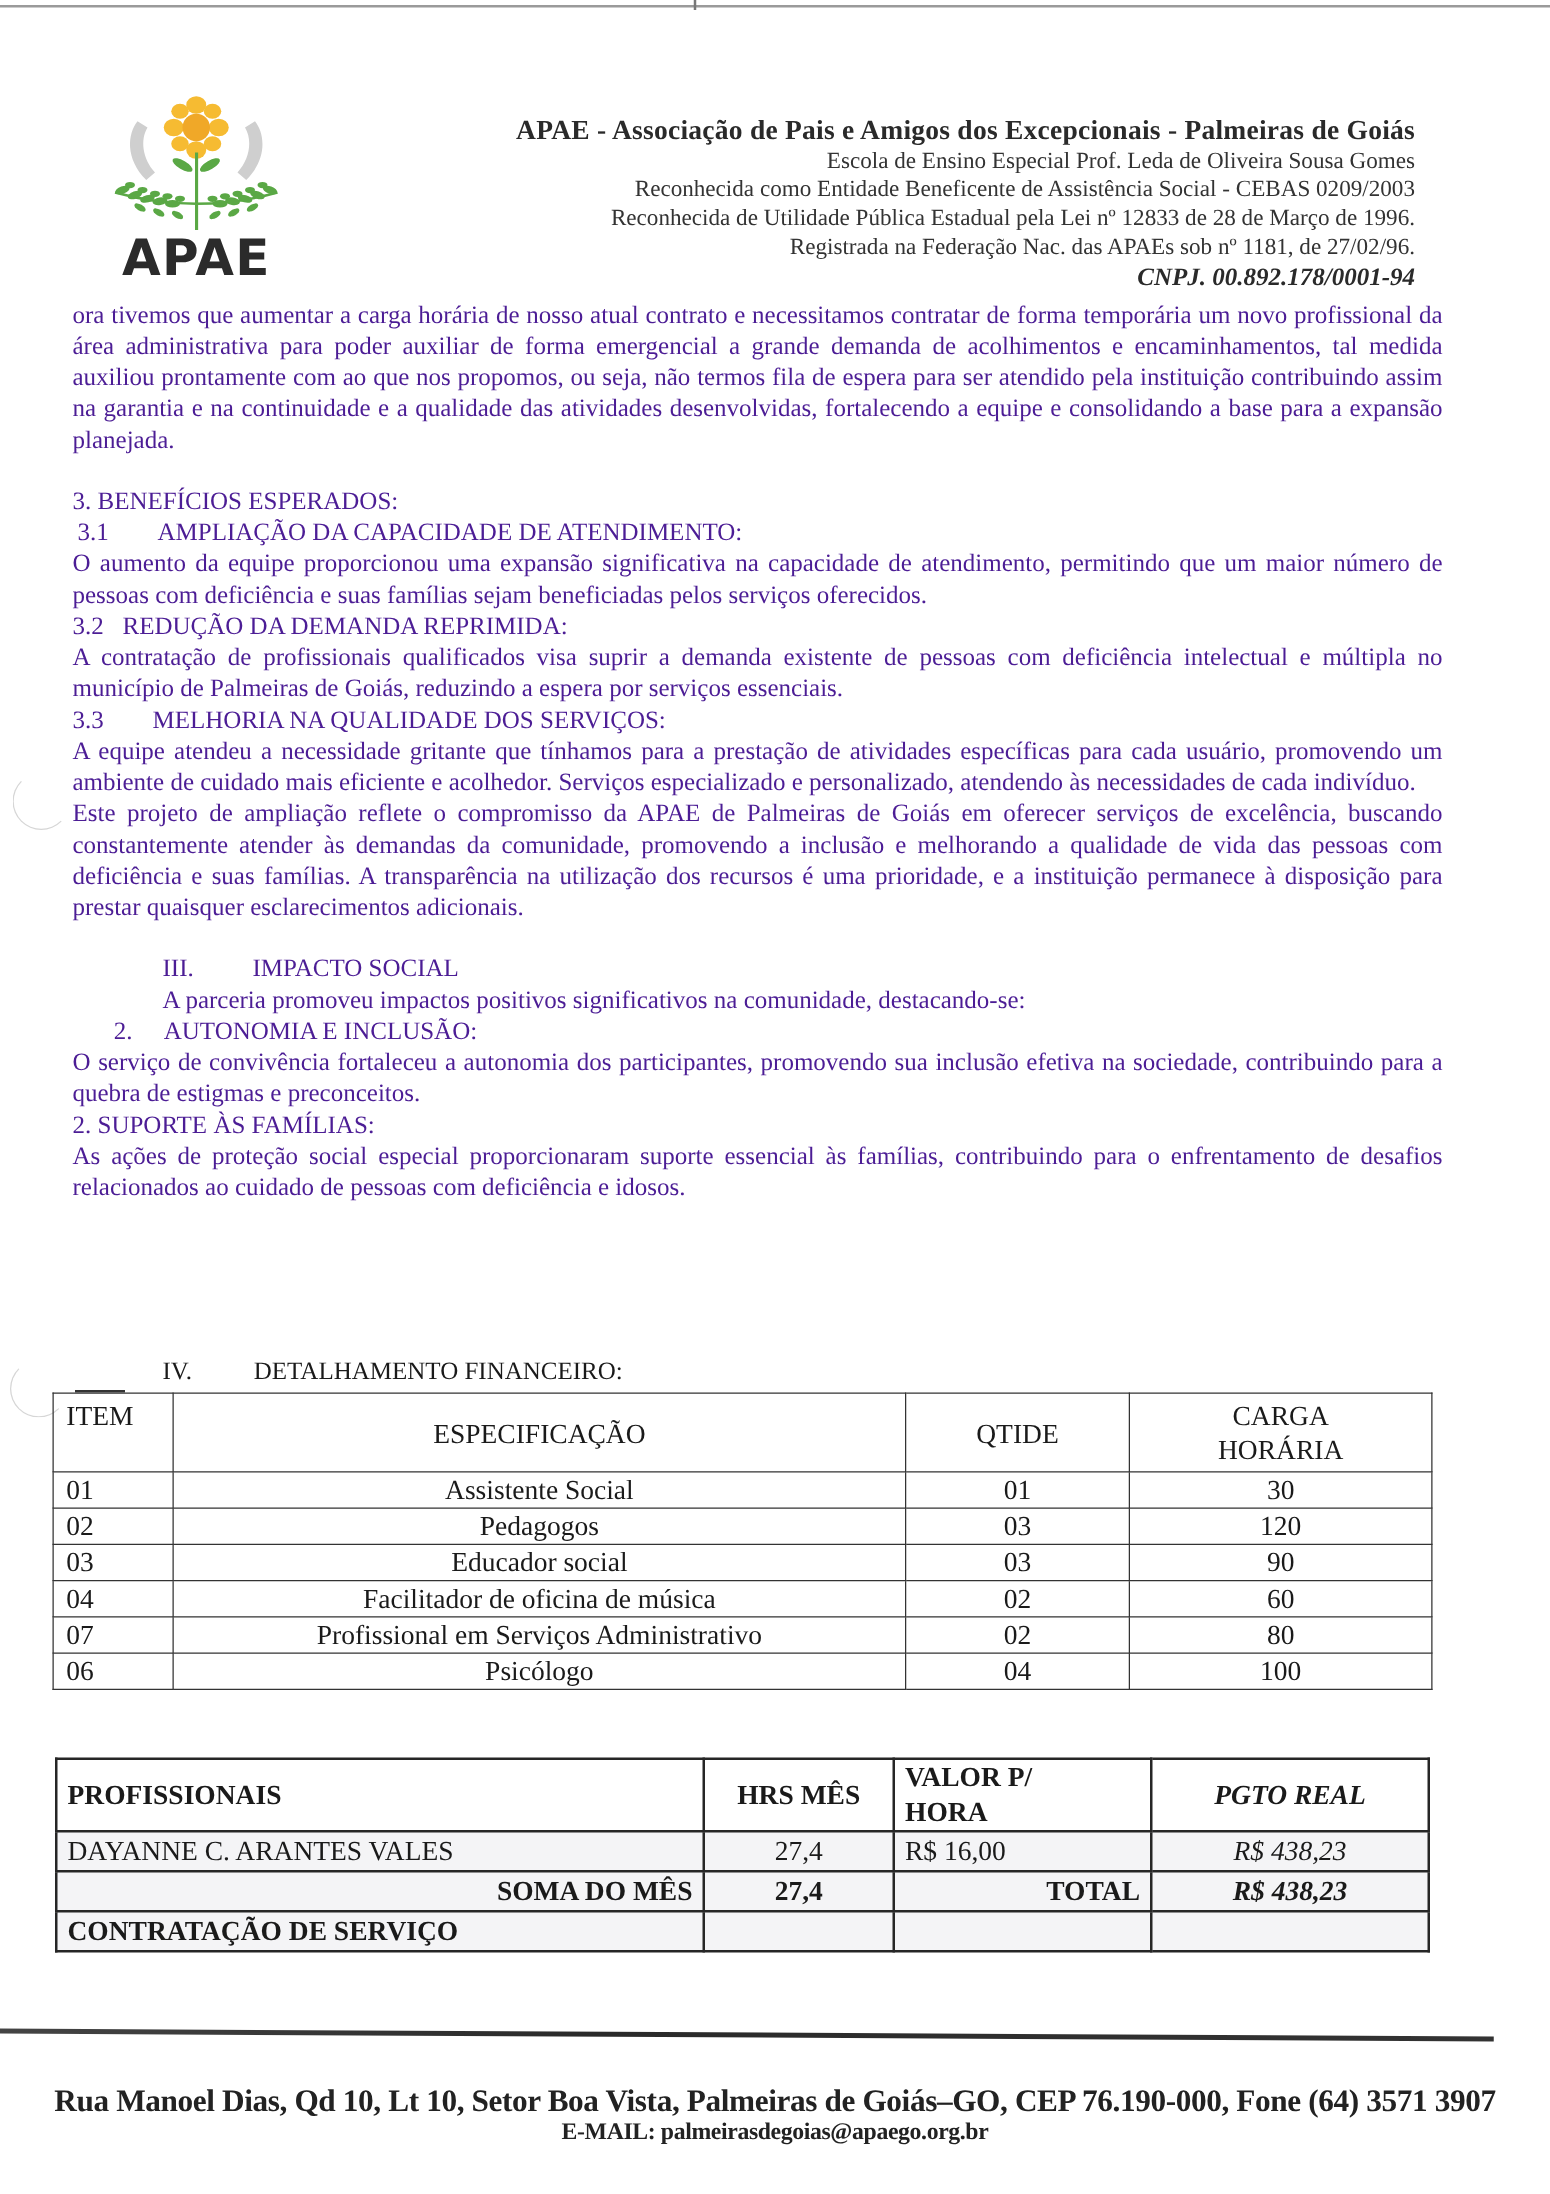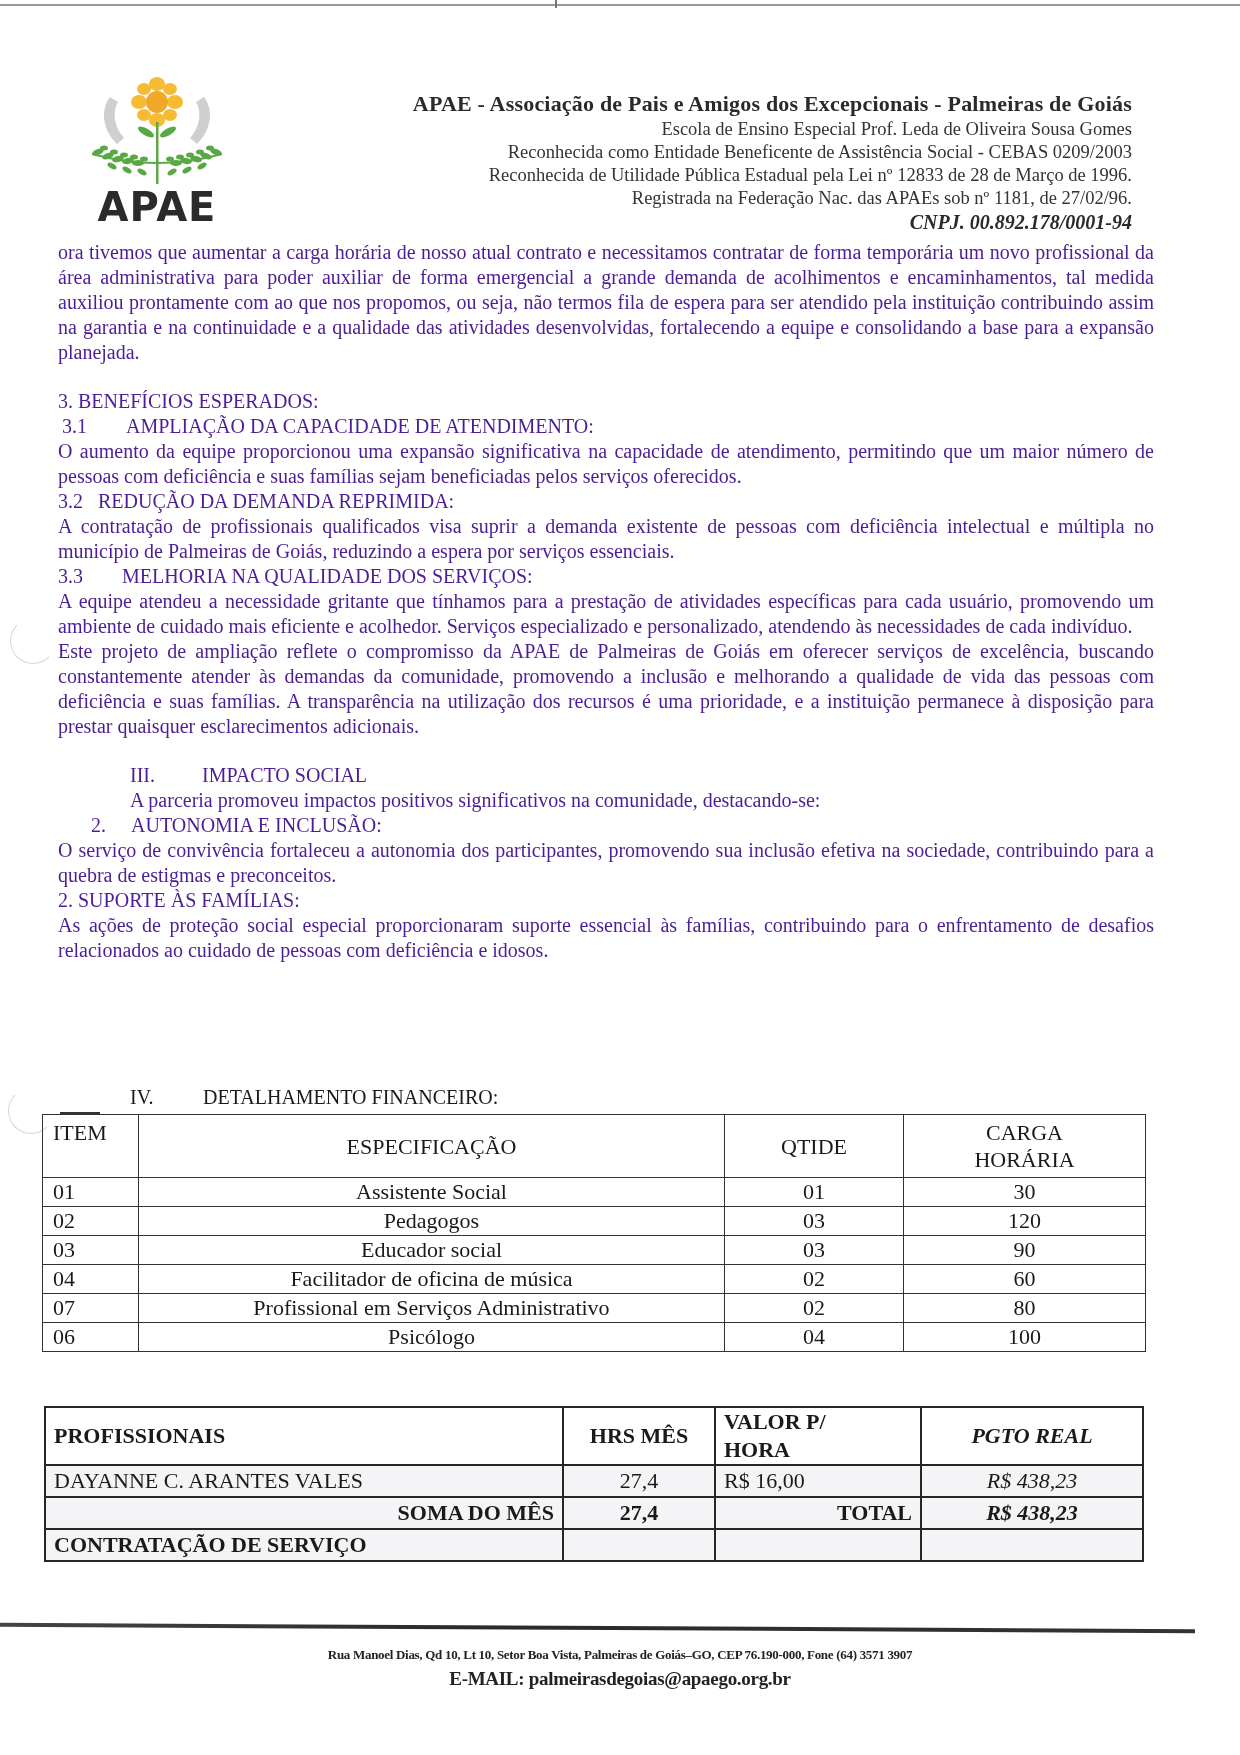--- a/index.html
+++ b/index.html
@@ -60,21 +60,21 @@
   .t2 td.c4 { text-align: center; font-style: italic; }
   .t2 .bold { font-weight: bold; }
   .t2 .right { text-align: right !important; }
   .t2 .shade { background: #f4f4f6; }
 
   
   .footer-rule { position: absolute; left: 0; top: 1626px; width: 1195px; height: 4px;
                  background: linear-gradient(90deg, #444 0%, #2a2a2a 40%, #333 100%); transform: rotate(0.3deg); }
   .footer { position: absolute; left: 0; top: 1643px; width: 1240px; text-align: center;
             font-family: "Liberation Serif", serif; font-weight: bold; color: #222; }
-  .footer .addr { font-size: 13px; line-height: 24px; letter-spacing: -0.3px; }
+  .footer .addr { font-size: 25px; line-height: 24px; letter-spacing: -0.3px; margin-top: 27px; }
   .footer .email { font-size: 19px; line-height: 24px; letter-spacing: -0.3px; }
 </style>
 </head>
 <body>
 
 <div class="scan-top"></div>
 <div class="scan-tick"></div>
 <div class="hole" style="left:10px; top:618px;"></div>
 <div class="hole" style="left:8px; top:1088px;"></div>
 

